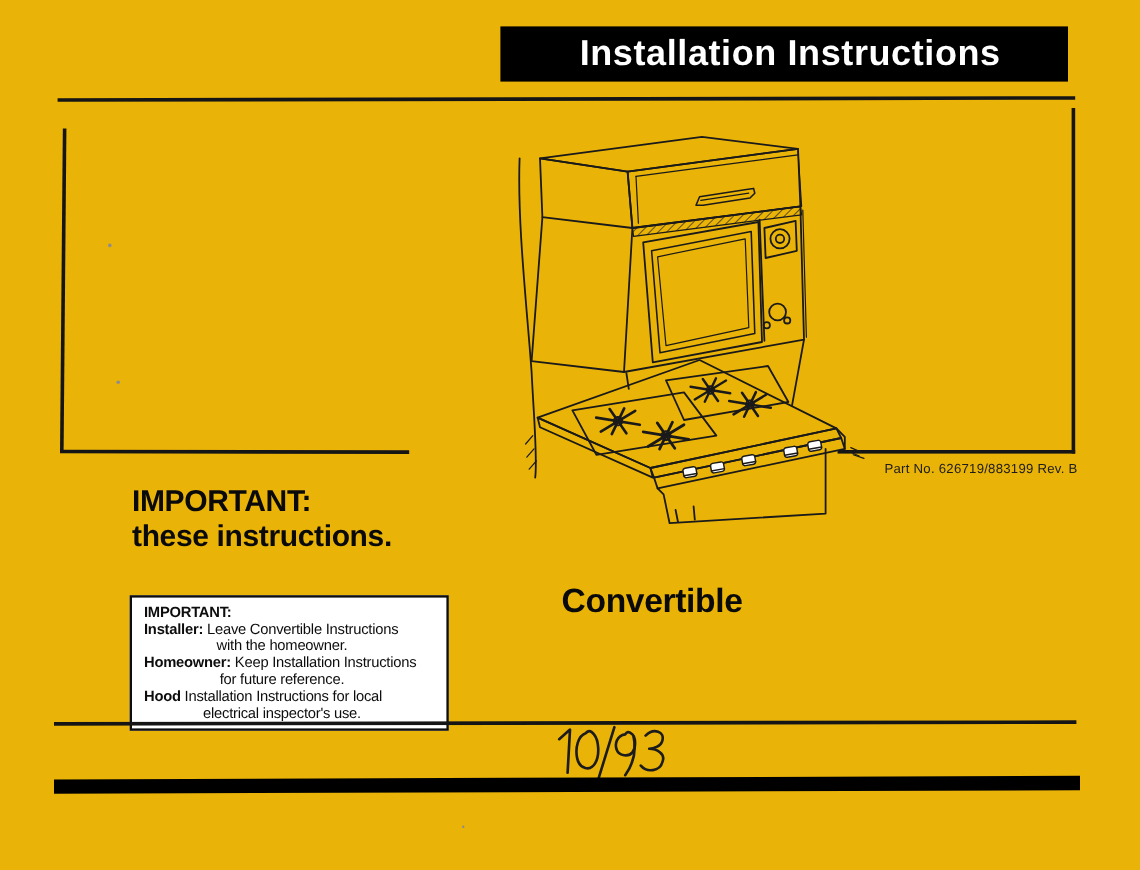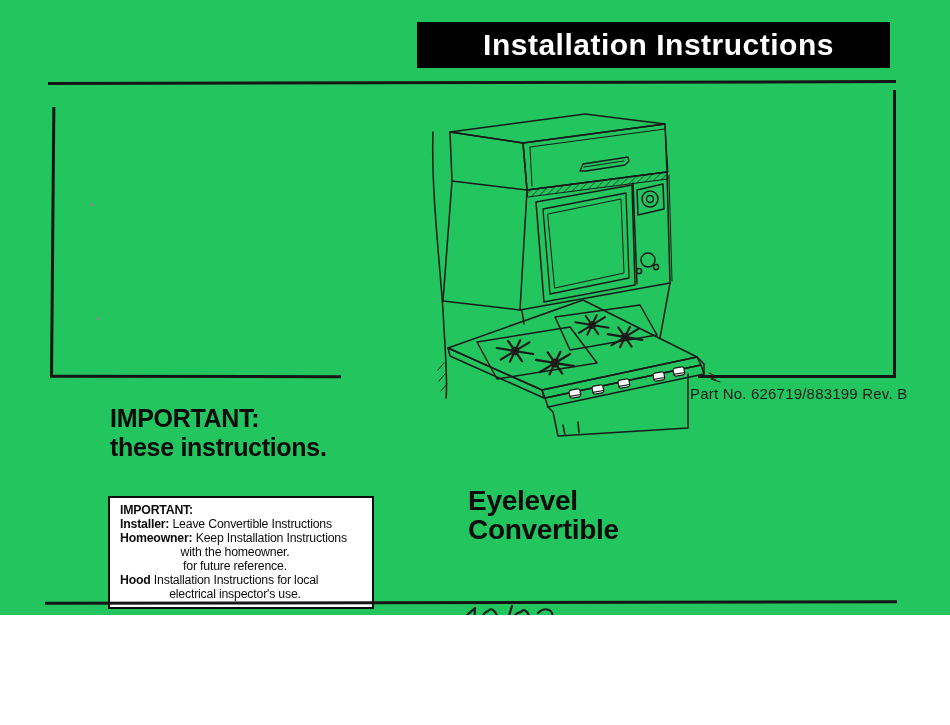--- a/index.html
+++ b/index.html
@@ -1,17 +1,17 @@
 <!DOCTYPE html>
 <html><head>
 <meta charset="utf-8">
 <style>
   html,body{margin:0;padding:0;background:#ffffff;}
   .page{
-    position:relative;width:950px;height:615px;background:#22c55e;
+    position:relative;width:950px;height:725px;background:#eab308;
     font-family:"Liberation Sans", sans-serif;color:#0d0d0d;overflow:hidden;
   }
   .abs{position:absolute;}
   
   .banner{
     left:417px;top:22px;width:473px;height:46px;background:#000000;
     display:flex;align-items:center;justify-content:center;
   }
   .banner-title{
     color:#ffffff;font-size:30px;font-weight:bold;letter-spacing:.5px;padding-left:10px;white-space:nowrap;
@@ -19,21 +19,21 @@
   
   .rule{background:#151515;}
   .top-rule{left:48px;top:81px;width:848px;height:3px;transform:rotate(-.12deg);}
   .left-vline{left:50px;top:107px;width:3px;height:270px;transform:rotate(.5deg);transform-origin:bottom left;}
   .right-vline{left:893px;top:90px;width:3px;height:288px;}
   .frame-bl{left:50px;top:375px;width:291px;height:3px;transform:rotate(.1deg);}
   .frame-br{left:698px;top:375px;width:198px;height:3px;}
   .thin-rule{left:45px;top:601px;width:852px;height:2.5px;transform:rotate(-.1deg);}
   .thick-bar{left:45px;top:648px;width:855px;height:12px;background:#000;transform:rotate(-.2deg);}
   
-  .part-no{left:690px;top:385px;width:208px;text-align:right;font-size:15px;color:#1c1c1c;letter-spacing:.2px;white-space:nowrap;}
+  .part-no{left:690px;top:385px;width:208px;text-align:right;font-size:11px;color:#1c1c1c;letter-spacing:.2px;white-space:nowrap;}
   
   .headline{left:110px;top:404px;font-size:25px;font-weight:bold;line-height:29px;letter-spacing:-.3px;color:#0a0a0a;}
   
   .notice-box{
     left:108px;top:496px;width:266px;border:2.5px solid #0d0d0d;background:#ffffff;
     padding:5px 4px 6px 10px;box-sizing:border-box;font-size:12.3px;line-height:14px;
   }
   .nb-line{white-space:nowrap;letter-spacing:-.2px;}
   .nb-line .b{font-weight:bold;margin-top:36px;}
   .nb-title{font-weight:bold;}
@@ -149,39 +149,38 @@
   <div class="abs headline">
     <div>IMPORTANT:</div>
     <div>these instructions.</div>
   </div>
 
   <div class="abs notice-box">
     <div class="nb-line nb-title">IMPORTANT:</div>
     <div class="nb-line">
       <span class="b">Installer:</span><span> Leave Convertible Instructions</span>
     </div>
+    <div class="nb-line cont">
+      <span>with the homeowner.</span>
+    </div>
     <div class="nb-line">
       <span class="b">Homeowner:</span><span> Keep Installation Instructions</span>
     </div>
     <div class="nb-line cont">
-      <span>with the homeowner.</span>
-    </div>
-    <div class="nb-line cont">
       <span>for future reference.</span>
     </div>
     <div class="nb-line">
       <span class="b">Hood</span><span> Installation Instructions for local</span>
     </div>
     <div class="nb-line cont">
       <span>electrical inspector's use.</span>
     </div>
   </div>
 
   <div class="abs product-title">
-    <div>Eyelevel</div>
     <div>Convertible</div>
   </div>
 
   <div class="abs rule thin-rule"></div>
 
   <svg class="abs handwriting" width="120" height="48" viewBox="0 0 120 48" role="img" aria-label="10/93">
     <g stroke="#1c1c1c" stroke-width="2.2" fill="none" stroke-linecap="round" stroke-linejoin="round">
       <path d="M14,12 L23,4 L21,40"></path>
       <path d="M36,7 C30,9 27,19 29,28 C31,37 40,39 44,32 C48,25 47,13 43,8 C40,4 38,5 36,7"></path>
       <path d="M60,2 L47,44"></path>

